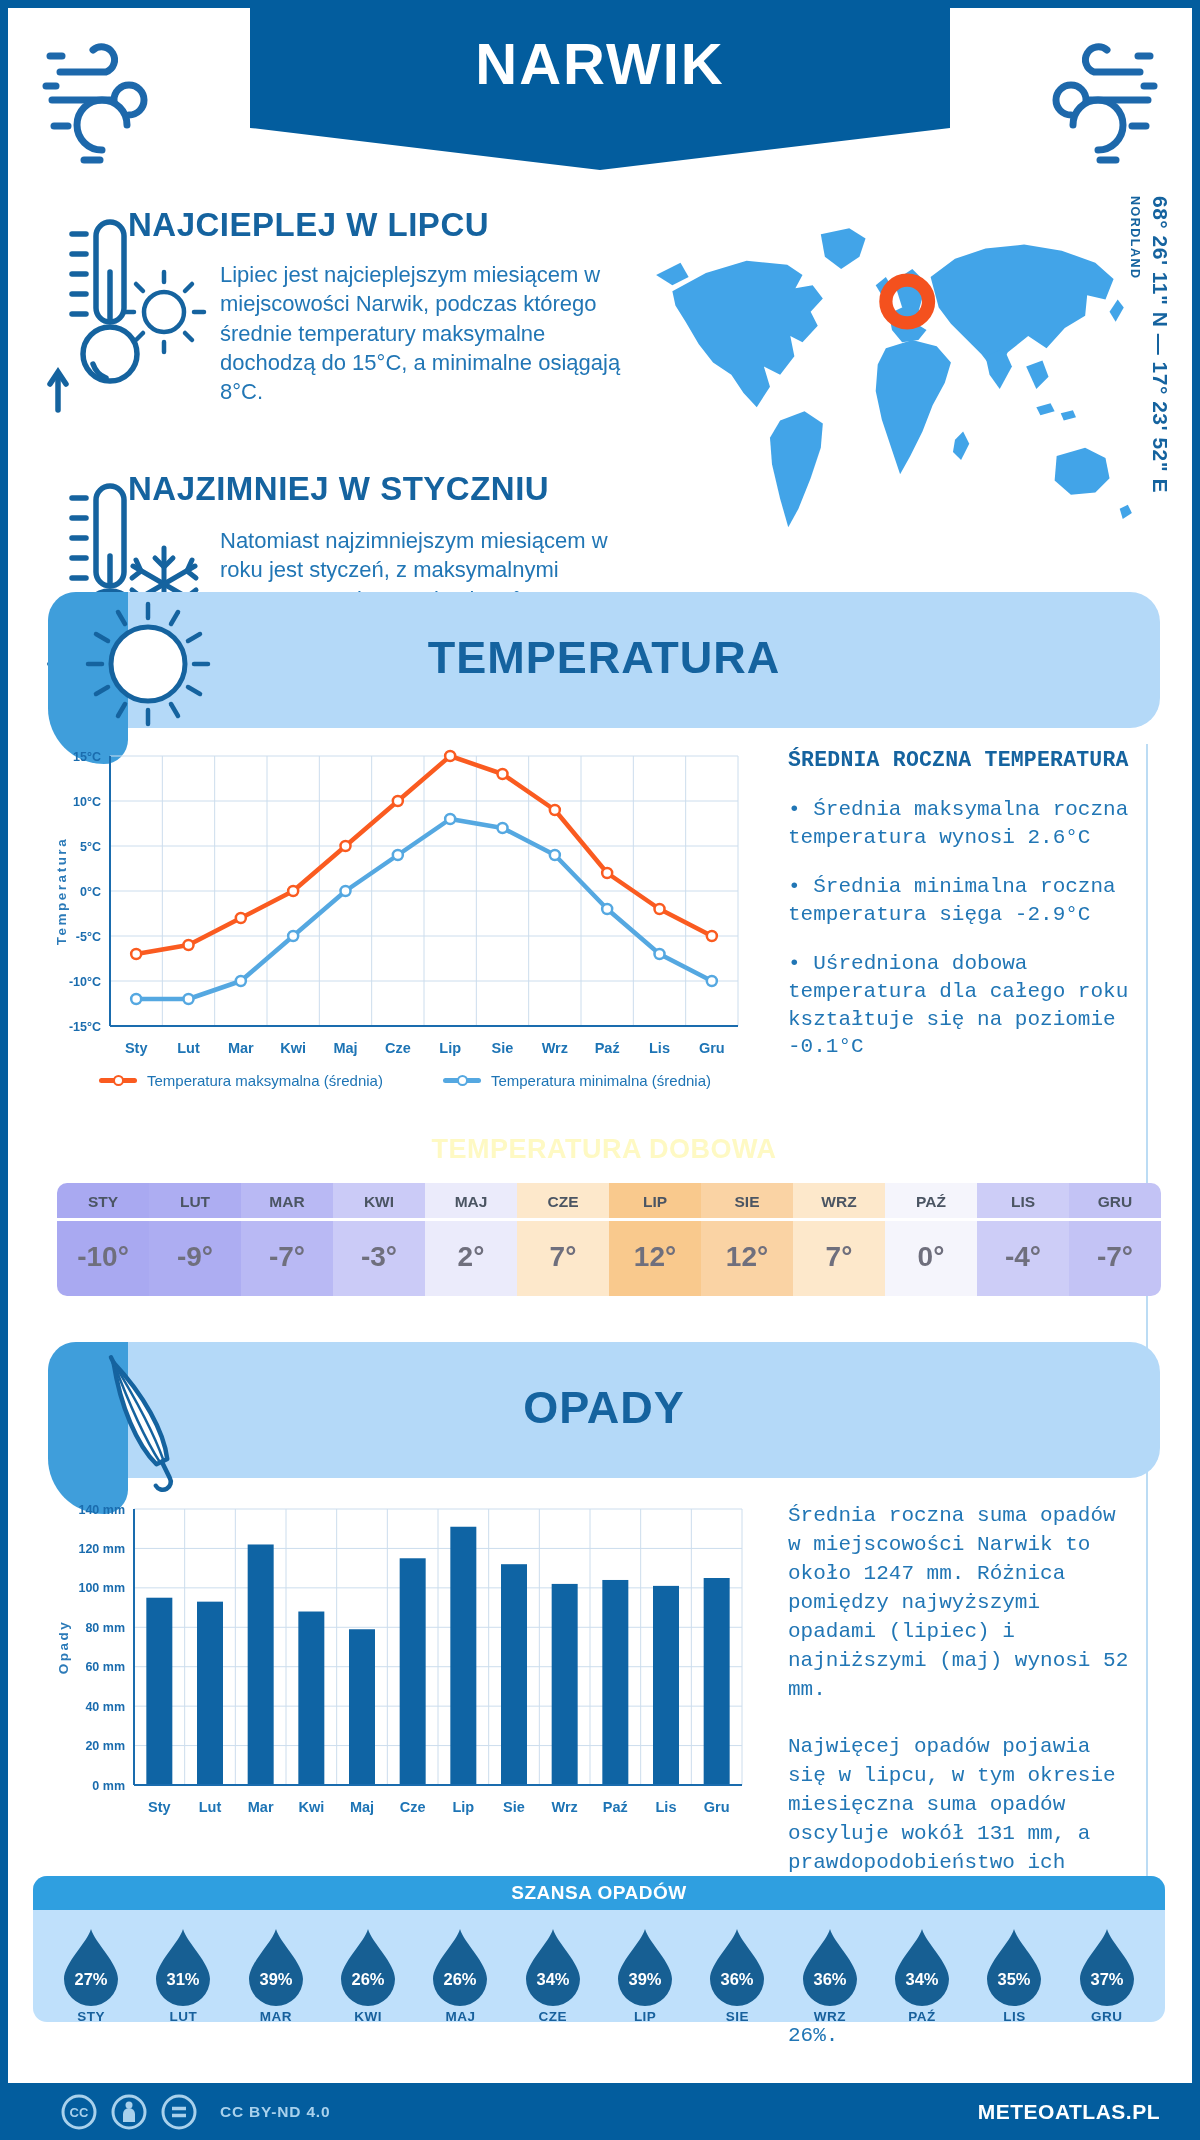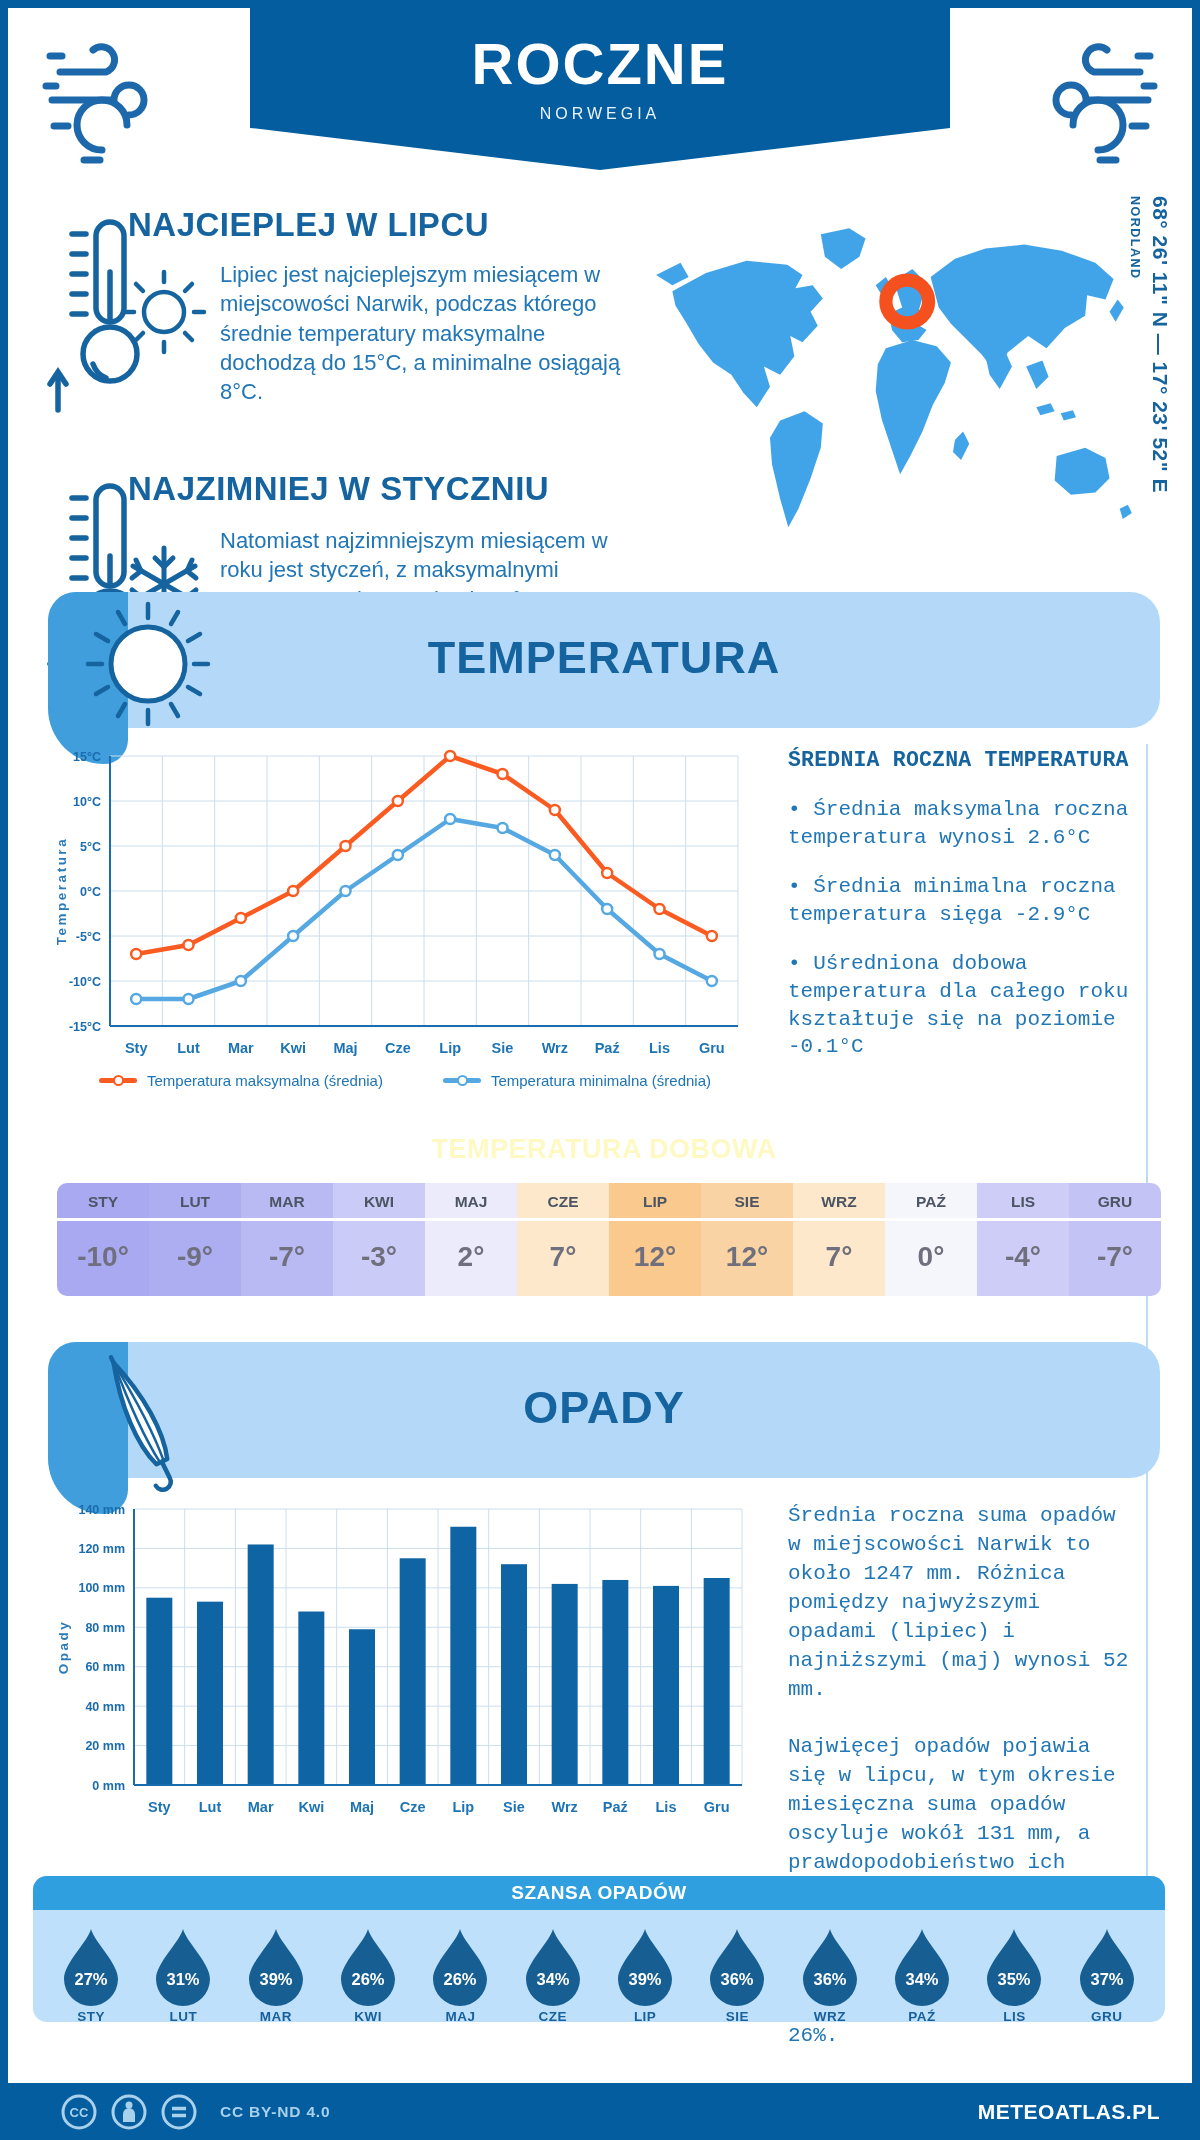--- a/index.html
+++ b/index.html
@@ -59,22 +59,21 @@
   .site{color:#ffffff;font-weight:700;font-size:21px;letter-spacing:0.5px;}
 </style>
 </head>
 <body>
 
 <div class="page">
   <div class="content-bg"></div>
   <div class="vert-rule"></div>
 
   <div class="ribbon">
-    <h1>ROCZNE</h1>
-    <div class="sub">NORWEGIA</div>
+    <h1>NARWIK</h1>
   </div>
 
   <svg class="abs" style="left:42px;top:28px" width="150" height="150" viewBox="0 0 150 150">
     <g stroke="#1d68ab" stroke-width="7" fill="none" stroke-linecap="round">
       <path d="M18 44 h46 a13 13 0 1 0 -13 -22"></path>
       <path d="M10 72 h62 a15 15 0 1 1 15 15"></path>
       <path d="M60 122 a25 25 0 1 1 25 -25"></path>
       <path d="M8 28 h12"></path>
         <path d="M4 58 h10"></path>
         <path d="M12 98 h14"></path>

